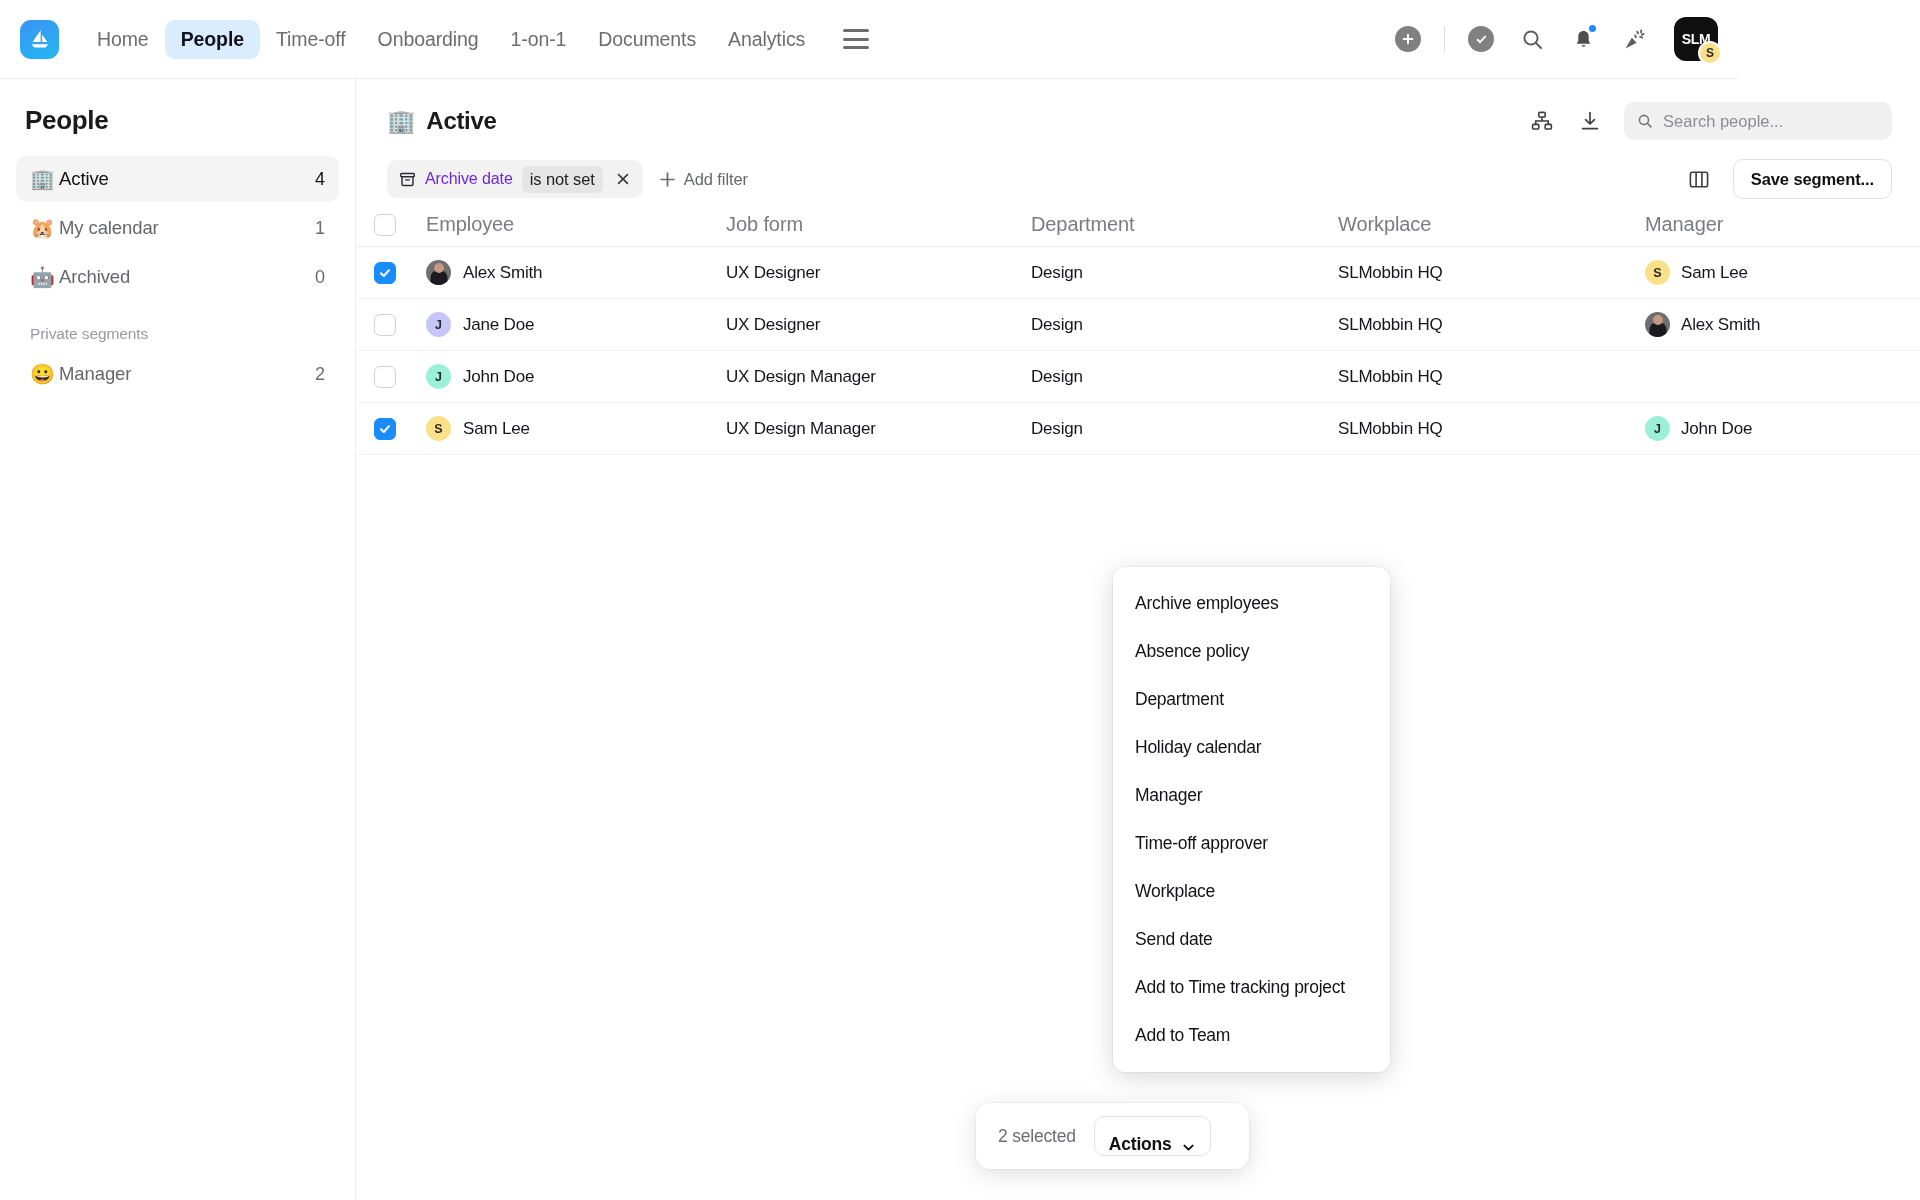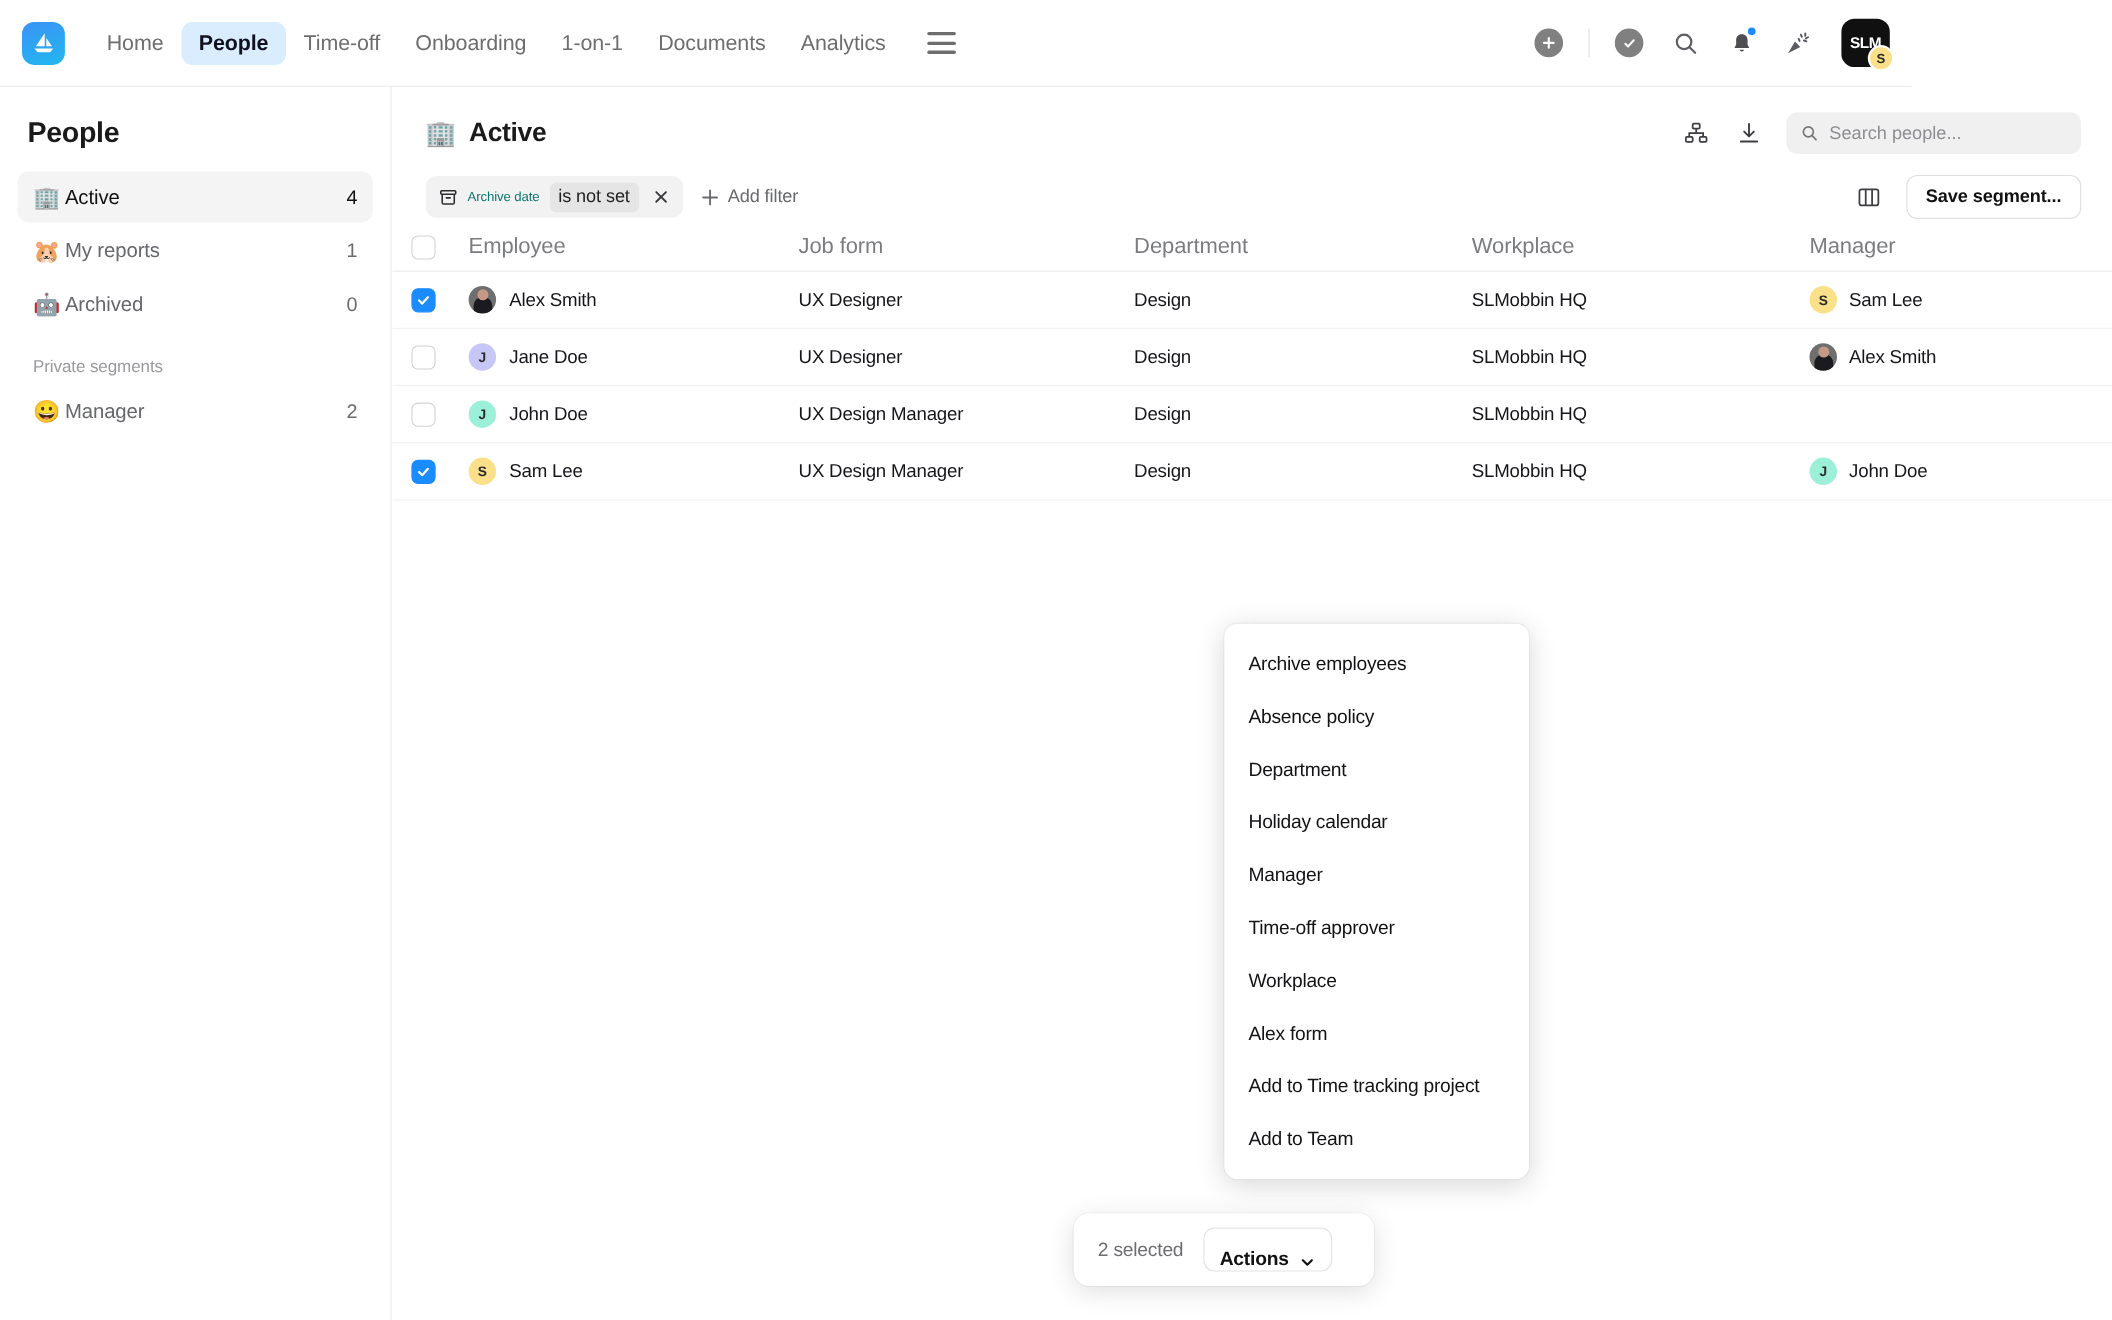--- a/index.html
+++ b/index.html
@@ -99,21 +99,21 @@
     border: none; outline: none; background: transparent; width: 100%;
     font-size: 16.5px; color: #1a1a1a; font-family: "Liberation Sans", sans-serif;
   }
   #searchbox input::placeholder { color: #8d8d92; }
 
   #filterbar { display: flex; align-items: center; padding: 14px 28px 0 30px; height: 62px; }
   #filter-chip {
     display: flex; align-items: center; height: 38px; background: #f2f2f3;
     border-radius: 10px; padding: 0 9px 0 12px; gap: 9px; cursor: pointer;
   }
-  #filter-name { font-size: 12px; color: #0f766e; letter-spacing: -0.1px; }
+  #filter-name { font-size: 16px; color: #6d28d9; letter-spacing: -0.1px; }
   #filter-value {
     font-size: 16.5px; color: #1f1f1f; background: #e5e5e6;
     border-radius: 6px; padding: 4px 8px; letter-spacing: -0.1px;
   }
   #filter-x { width: 22px; height: 22px; display: flex; align-items: center; justify-content: center; cursor: pointer; }
   #add-filter {
     display: flex; align-items: center; gap: 8px; margin-left: 16px;
     font-size: 16.5px; color: #67686c; cursor: pointer; letter-spacing: -0.1px;
   }
   #filter-right { margin-left: auto; display: flex; align-items: center; gap: 20px; }
@@ -255,21 +255,21 @@
 <div id="sidebar">
   <div id="sidebar-title">People</div>
 
   <div class="seg-item active">
     <span class="seg-emoji">🏢</span>
     <span class="seg-label">Active</span>
     <span class="seg-count">4</span>
   </div>
   <div class="seg-item">
     <span class="seg-emoji">🐹</span>
-    <span class="seg-label">My reports</span>
+    <span class="seg-label">My calendar</span>
     <span class="seg-count">1</span>
   </div>
   <div class="seg-item">
     <span class="seg-emoji">🤖</span>
     <span class="seg-label">Archived</span>
     <span class="seg-count">0</span>
   </div>
 
   <div id="private-label">Private segments</div>
 
@@ -434,21 +434,21 @@
 </div>
 
 <div id="dropdown">
   <div class="dd-item">Archive employees</div>
   <div class="dd-item">Absence policy</div>
   <div class="dd-item">Department</div>
   <div class="dd-item">Holiday calendar</div>
   <div class="dd-item">Manager</div>
   <div class="dd-item">Time-off approver</div>
   <div class="dd-item">Workplace</div>
-  <div class="dd-item">Alex form</div>
+  <div class="dd-item">Send date</div>
   <div class="dd-item">Add to Time tracking project</div>
   <div class="dd-item">Add to Team</div>
 </div>
 
 <div id="selbar">
   <span id="sel-count">2 selected</span>
   <button id="actions-btn">
     <span>Actions</span>
     <svg width="15" height="15" viewBox="0 0 15 15" aria-hidden="true">
       <path d="M3.4 5.6 L7.5 9.7 L11.6 5.6" stroke="#111" stroke-width="1.9" fill="none" stroke-linecap="round" stroke-linejoin="round"></path>

